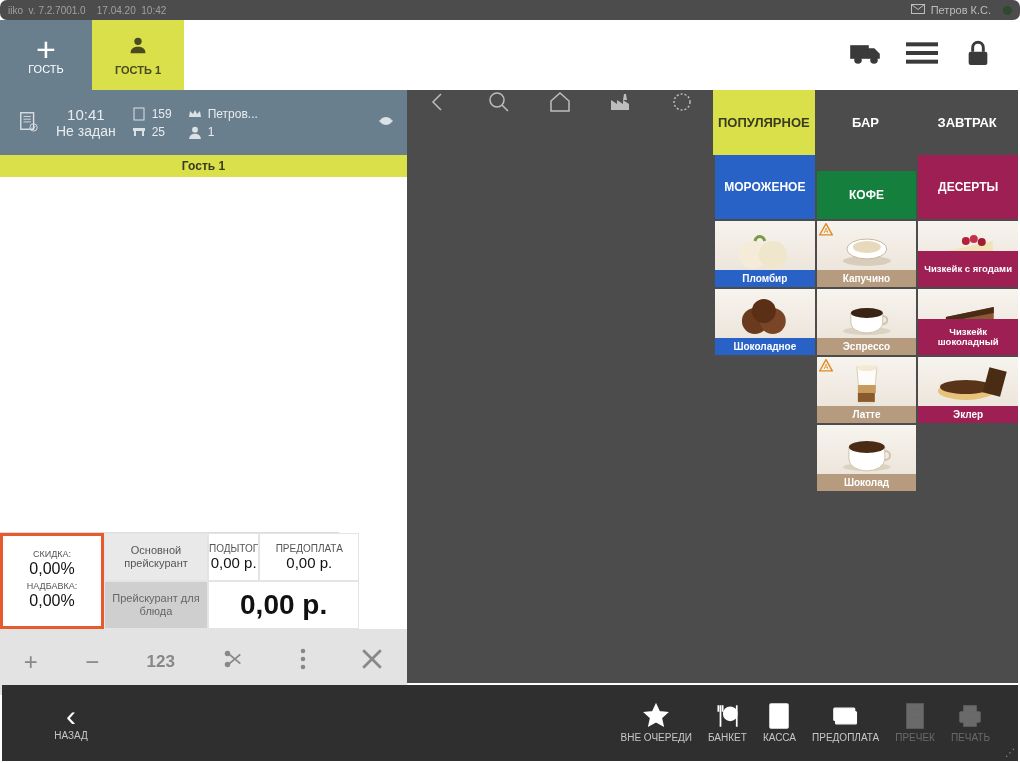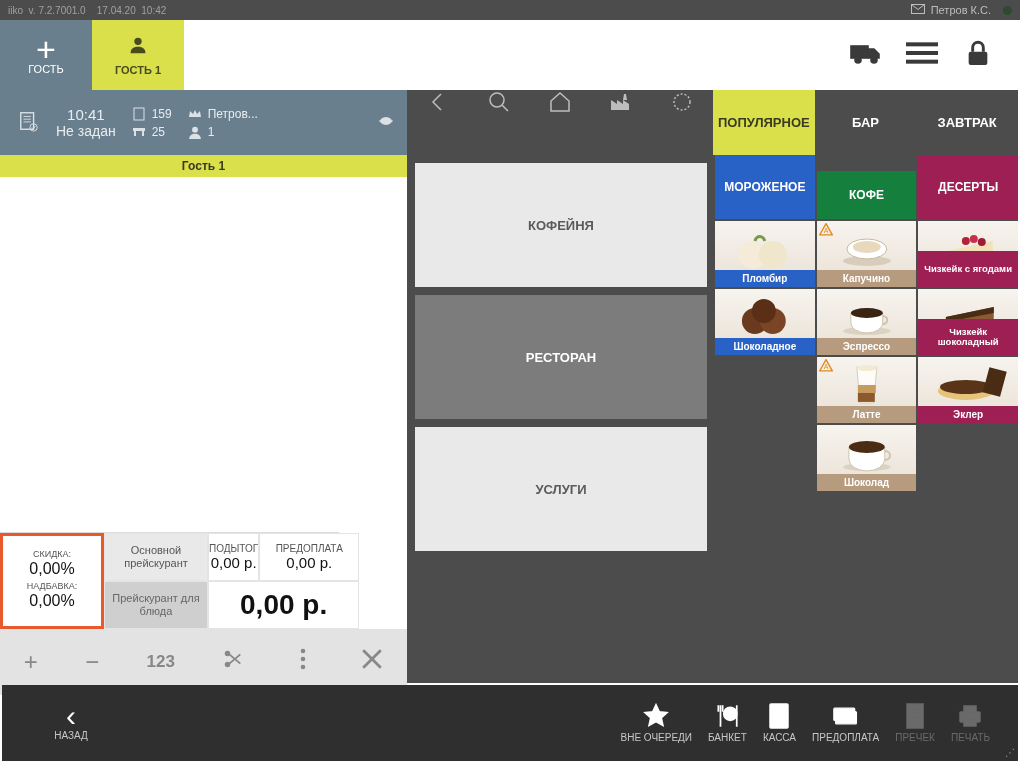--- a/index.html
+++ b/index.html
@@ -1,17 +1,17 @@
 <!DOCTYPE html>
 <html><head>
 <meta charset="utf-8">
 <style>
   * { box-sizing: border-box; margin: 0; padding: 0; font-family: "Segoe UI", Arial, sans-serif; }
   body { width: 1020px; height: 763px; background: #fff; overflow: hidden; position: relative; }
-  .topbar { height: 20px; background: #4c4c4c; color: #a0a0a0; font-size: 10px; display: flex; align-items: center; padding: 0 8px; }
+  .topbar { height: 20px; background: #4c4c4c; color: #a0a0a0; font-size: 10px; display: flex; align-items: center; padding: 0 8px; border-radius: 7px; }
   .topbar .spacer { flex: 1; }
   .topbar .user { color: #bdbdbd; margin-right: 8px; font-size: 11px; }
   .topbar .mail { margin-right: 6px; }
   .topbar .dot { width: 9px; height: 9px; background: #2e4a2e; border-radius: 50%; margin-left: 4px; }
 
   .header { height: 70px; background: #fff; display: flex; align-items: stretch; }
   .htab { width: 92px; display: flex; flex-direction: column; justify-content: center; align-items: center; font-size: 11px; cursor: pointer; }
   .htab-new { background: #6a7f8e; color: #fff; }
   .htab-new .plus { font-size: 34px; line-height: 28px; font-weight: 200; }
   .htab-guest { background: #dae04a; color: #4a4a20; }
@@ -295,31 +295,20 @@
         </div>
       <div class="maincat">
           <span>БАР</span>
         </div>
       <div class="maincat">
           <span>ЗАВТРАК</span>
         </div>
     </div>
   </div>
 
-  <div class="bigcats">
-    <div class="bigcat light">
-        <span>КОФЕЙНЯ</span>
-      </div>
-    <div class="bigcat">
-        <span>РЕСТОРАН</span>
-      </div>
-    <div class="bigcat light">
-        <span>УСЛУГИ</span>
-      </div>
-  </div>
 
   <div class="subheads">
     <div class="subhead sh-blue">
         <span>МОРОЖЕНОЕ</span>
       </div>
     <div class="subhead sh-tan">
         <span>КОФЕ</span>
       </div>
     <div class="subhead sh-mag">
         <span>ДЕСЕРТЫ</span>

